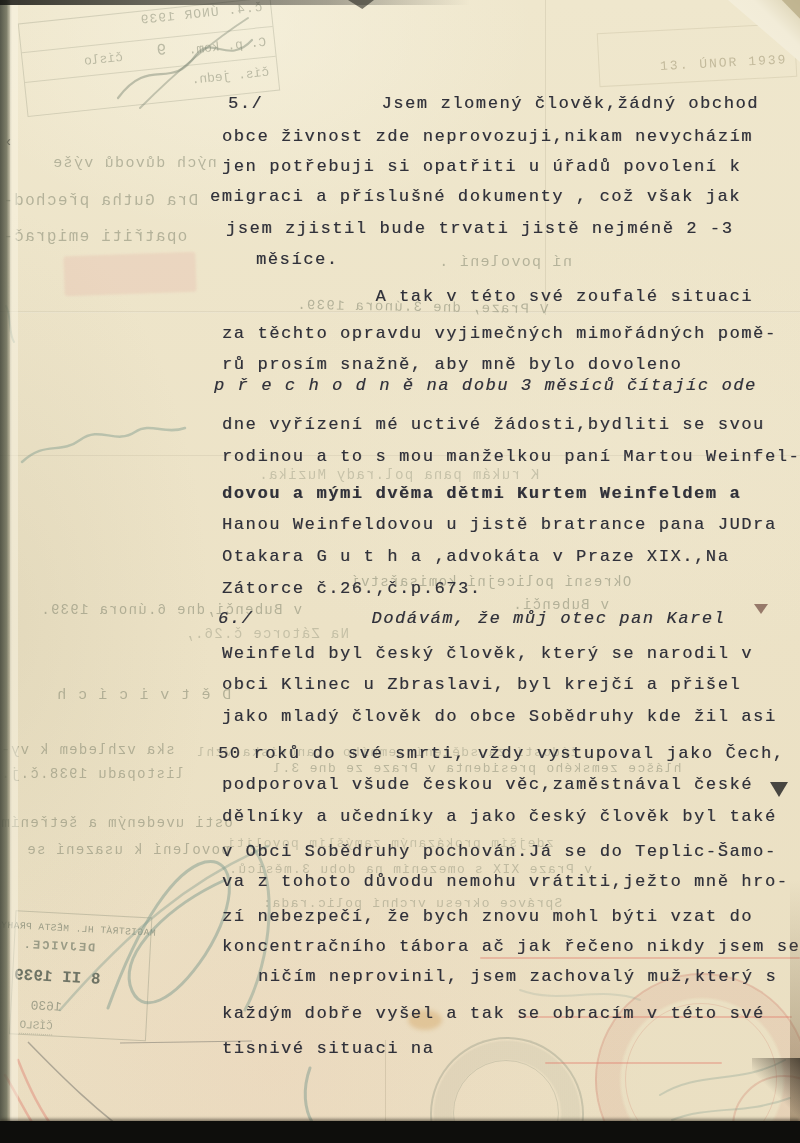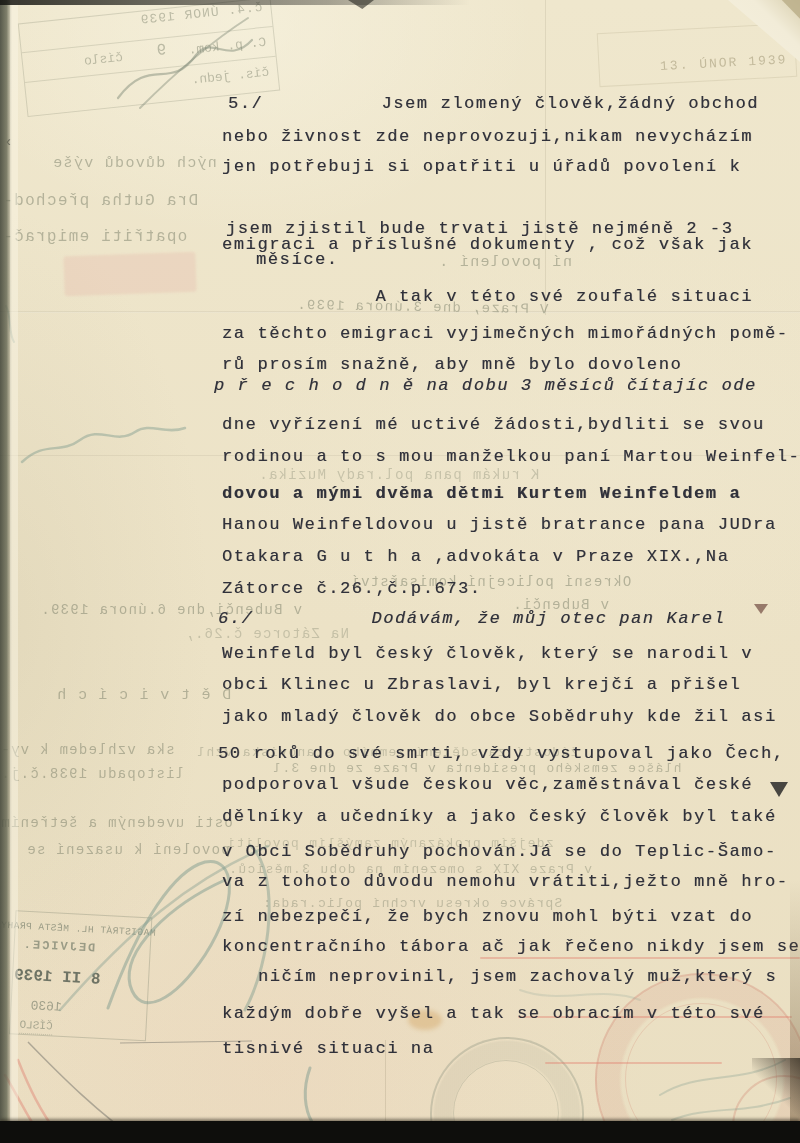--- a/index.html
+++ b/index.html
@@ -171,27 +171,27 @@
       <path d="M5,1075 C20,1100 28,1118 42,1138" stroke-width="2.5"></path>
     </g>
     <g stroke="rgba(100,100,95,0.45)" fill="none">
       <path d="M28,1042 C60,1075 100,1115 142,1143" stroke-width="1.5"></path>
       <path d="M120,1043 L252,1041" stroke-width="1.2"></path>
     </g>
   </svg>
 
   <div>
       <div class="tline" style="top: 95px; left: 228px;">5./          Jsem zlomený člověk,žádný obchod</div>
-      <div class="tline" style="top: 128px; left: 222px;">nebo živnost zde neprovozuji,nikam nevycházím</div>
+      <div class="tline" style="top: 128px; left: 222px;">obce živnost zde neprovozuji,nikam nevycházím</div>
       <div class="tline" style="top: 158px; left: 222px;">jen potřebuji si opatřiti u úřadů povolení k</div>
-      <div class="tline" style="top: 188px; left: 222px; margin-top: 48px;">emigraci a příslušné dokumenty , což však jak</div>
+      <div class="tline" style="top: 188px; left: 210px;">emigraci a příslušné dokumenty , což však jak</div>
       <div class="tline" style="top: 220px; left: 226px;">jsem zjistil bude trvati jistě nejméně 2 -3</div>
       <div class="tline" style="top: 251px; left: 226px; padding-left: 30px;">měsíce.</div>
       <div class="tline" style="top: 288px; left: 222px;">             A tak v této své zoufalé situaci</div>
-      <div class="tline" style="top: 325px; left: 222px;">za těchto emigraci vyjimečných mimořádných pomě-</div>
+      <div class="tline" style="top: 325px; left: 222px;">za těchto opravdu vyjimečných mimořádných pomě-</div>
       <div class="tline" style="top: 356px; left: 222px;">rů prosím snažně, aby mně bylo dovoleno</div>
       <div class="tline" style="top: 377px; left: 214px; font-style: italic;">p ř e c h o d n ě na dobu 3 měsíců čítajíc ode</div>
       <div class="tline" style="top: 416px; left: 222px;">dne vyřízení mé uctivé žádosti,bydliti se svou</div>
       <div class="tline" style="top: 448px; left: 222px;">rodinou a to s mou manželkou paní Martou Weinfel-</div>
       <div class="tline" style="top: 485px; left: 222px; font-weight: bold;">dovou a mými dvěma dětmi Kurtem Weinfeldem a</div>
       <div class="tline" style="top: 516px; left: 222px;">Hanou Weinfeldovou u jistě bratrance pana JUDra</div>
       <div class="tline" style="top: 548px; left: 222px;">Otakara G u t h a ,advokáta v Praze XIX.,Na</div>
       <div class="tline" style="top: 580px; left: 222px;">Zátorce č.26.,č.p.673.</div>
       <div class="tline" style="top: 610px; left: 218px; font-style: italic;">6./          Dodávám, že můj otec pan Karel</div>
       <div class="tline" style="top: 645px; left: 222px;">Weinfeld byl český člověk, který se narodil v</div>

